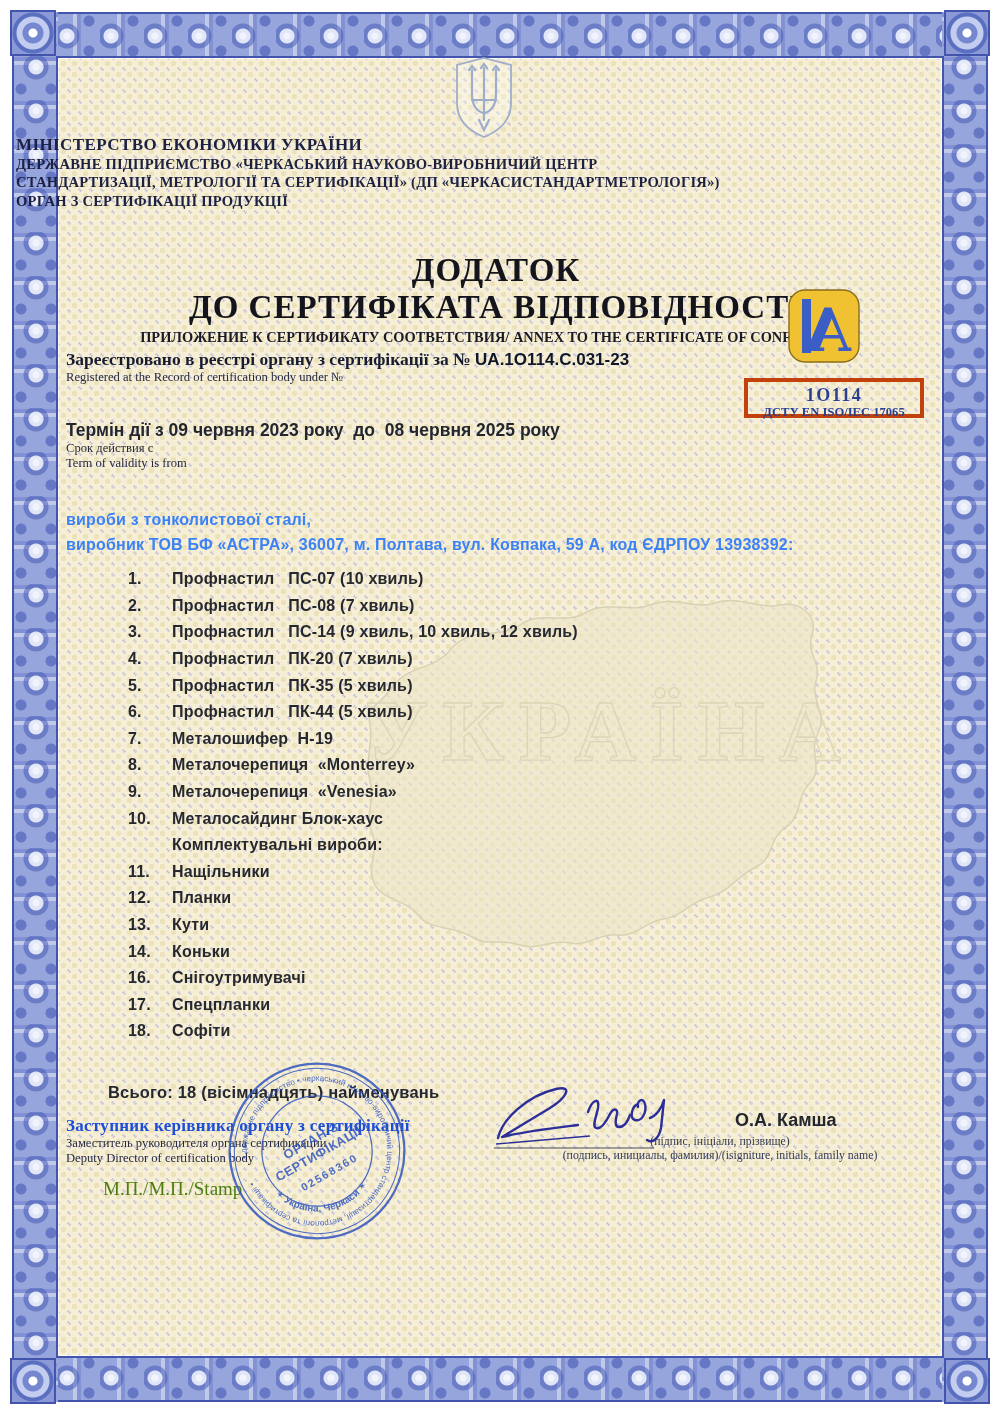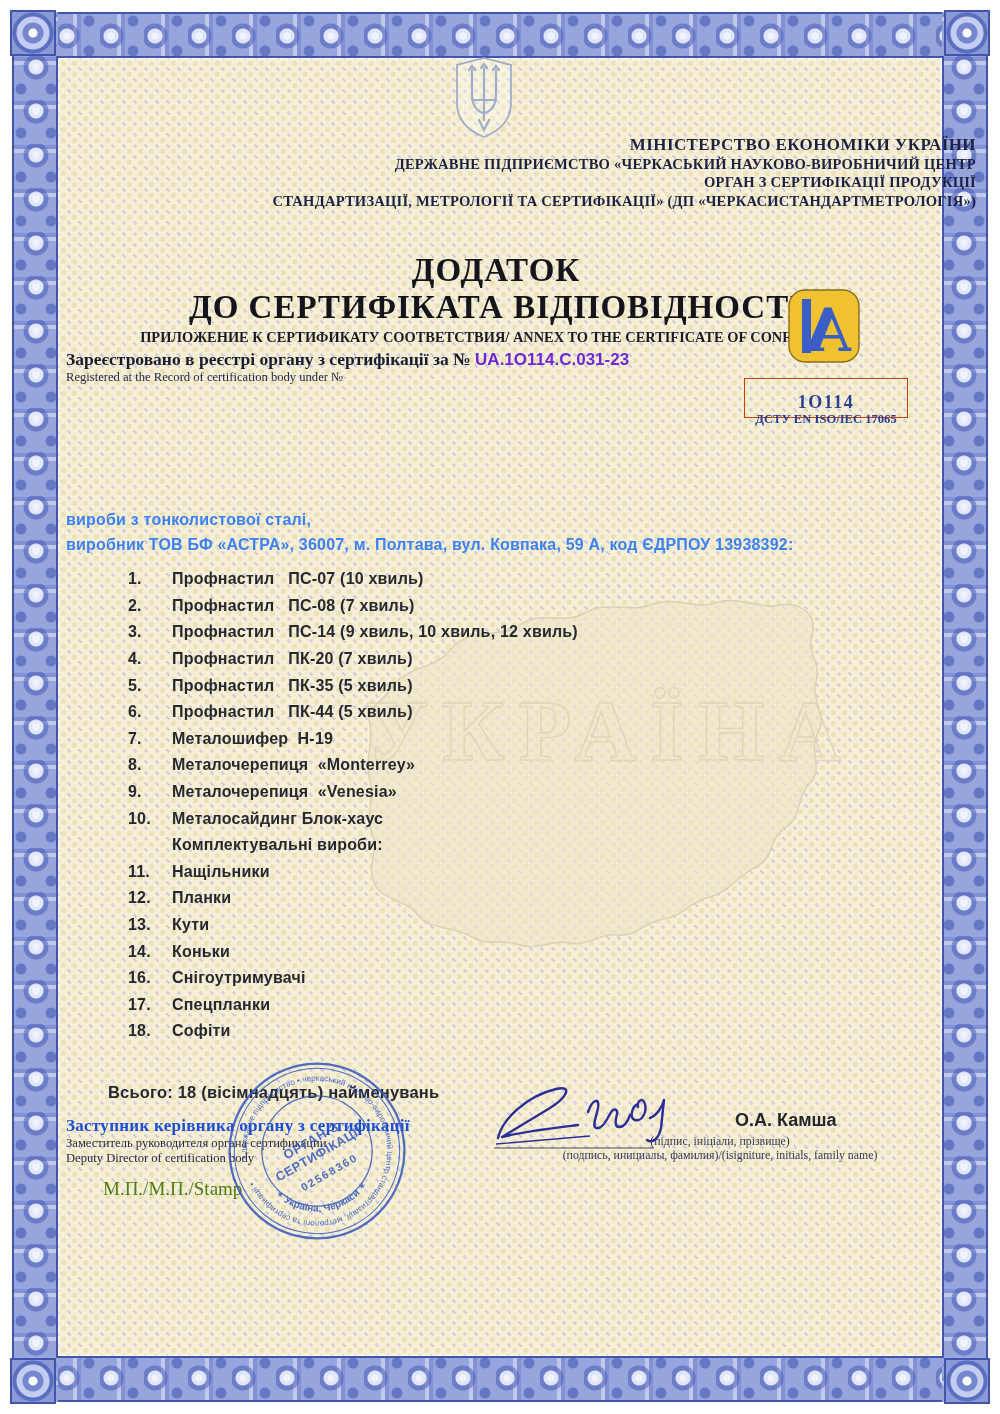--- a/index.html
+++ b/index.html
@@ -39,32 +39,32 @@
       radial-gradient(circle at 0px 0px, rgba(144,166,221,.5) 0 1.6px, rgba(255,255,255,0) 2.2px),
       radial-gradient(circle at 11px 11px, rgba(144,166,221,.5) 0 1.6px, rgba(255,255,255,0) 2.2px),
       radial-gradient(circle at 11px 0px, rgba(229,168,194,.38) 0 1.2px, rgba(255,255,255,0) 1.8px),
       radial-gradient(circle at 0px 11px, rgba(229,168,194,.38) 0 1.2px, rgba(255,255,255,0) 1.8px);
     background-size:11px 11px;
     box-shadow:inset 0 0 0 1px rgba(255,255,255,.7);}
   
   .abs{position:absolute;}
   .sans{font-family:"Liberation Sans","DejaVu Sans",sans-serif;}
   .keepspace{white-space:pre-wrap;}
-  .header-block{top:136px;left:16px;width:960px;text-align:right;line-height:18.5px;z-index:3;}
+  .header-block{top:136px;left:16px;width:960px;text-align:left;line-height:18.5px;z-index:3;}
   .header-l1{font-size:17px;font-weight:bold;letter-spacing:.4px;}
   .header-l2{font-size:14.6px;font-weight:bold;letter-spacing:.2px;}
   .title-block{top:252px;left:16px;width:960px;text-align:center;z-index:3;color:#14141c;}
   .title-l{font-size:33px;font-weight:bold;letter-spacing:1px;line-height:37px;}
   .title-sub{font-size:14.4px;font-weight:bold;margin-top:3px;color:#1a1a26;}
   .reg-block{top:349px;left:66px;z-index:3;}
   .reg-main{font-size:17.5px;font-weight:bold;color:#181c33;}
-  .reg-num{font-family:"Liberation Sans","DejaVu Sans",sans-serif;font-size:17px;font-weight:bold;color:#6d28d9;}
+  .reg-num{font-family:"Liberation Sans","DejaVu Sans",sans-serif;font-size:17px;font-weight:bold;color:#0f172a;}
   .small-note{font-size:12.6px;line-height:14.5px;color:#26293f;}
-  .accr-box{top:378px;left:744px;width:164px;height:40px;border:1px solid #c2410c;box-sizing:border-box;
-    text-align:center;color:#2b3f91;z-index:3;padding-top:14px;}
+  .accr-box{top:378px;left:744px;width:180px;height:40px;border:4px solid #c2410c;box-sizing:border-box;
+    text-align:center;color:#2b3f91;z-index:3;padding-top:4px;}
   .accr-code{font-size:18px;font-weight:bold;letter-spacing:1.5px;line-height:19px;}
   .accr-std{font-size:12.6px;font-weight:bold;line-height:14px;}
   .validity-block{top:420px;left:66px;z-index:3;}
   .validity-main{font-size:17.5px;font-weight:bold;color:#23262e;}
   .products-block{top:508px;left:66px;z-index:3;font-size:16px;font-weight:bold;color:#3b82f6;line-height:24.5px;letter-spacing:.2px;}
   .product-list{top:566px;left:128px;width:720px;z-index:3;}
   .product-row{display:flex;height:26.6px;align-items:center;font-size:16px;font-weight:bold;color:#26282f;
     font-family:"Liberation Sans","DejaVu Sans",sans-serif;letter-spacing:.2px;}
   .pnum{width:44px;flex:none;}
   .ptext{white-space:pre-wrap;}
@@ -116,22 +116,22 @@
       <path d="M44,14 V38 C44,50 39,55 33,57"></path>
       <path d="M20,44 H44"></path>
       <path d="M27,64 L32,74 L37,64"></path>
       <path d="M17,14 l3,-4 l3,4 M41,14 l3,-4 l3,4 M29,12 l3,-4 l3,4"></path>
     </g>
   </svg>
 
   <div class="abs header-block">
     <div class="header-l1">МІНІСТЕРСТВО ЕКОНОМІКИ УКРАЇНИ</div>
     <div class="header-l2">ДЕРЖАВНЕ ПІДПРИЄМСТВО «ЧЕРКАСЬКИЙ НАУКОВО-ВИРОБНИЧИЙ ЦЕНТР</div>
+    <div class="header-l2">СТАНДАРТИЗАЦІЇ, МЕТРОЛОГІЇ ТА СЕРТИФІКАЦІЇ» (ДП «ЧЕРКАСИСТАНДАРТМЕТРОЛОГІЯ»)</div>
     <div class="header-l2">ОРГАН З СЕРТИФІКАЦІЇ ПРОДУКЦІЇ</div>
-    <div class="header-l2">СТАНДАРТИЗАЦІЇ, МЕТРОЛОГІЇ ТА СЕРТИФІКАЦІЇ» (ДП «ЧЕРКАСИСТАНДАРТМЕТРОЛОГІЯ»)</div>
   </div>
 
   <div class="abs title-block">
     <div class="title-l">ДОДАТОК</div>
     <div class="title-l">ДО СЕРТИФІКАТА ВІДПОВІДНОСТІ</div>
     <div class="title-sub">ПРИЛОЖЕНИЕ К СЕРТИФИКАТУ СООТВЕТСТВИЯ/ ANNEX TO THE CERTIFICATE OF CONFORMITY</div>
   </div>
 
   <svg class="abs naau-logo" width="76" height="78" viewBox="0 0 76 78">
     <rect x="3" y="3" width="70" height="72" rx="16" fill="#f0c232" stroke="#8a6d1a" stroke-width="1.4"></rect>
@@ -142,20 +142,25 @@
   <div class="abs reg-block">
     <div class="reg-main"><span>Зареєстровано в реєстрі органу з сертифікації за № </span><span class="reg-num">UA.1О114.С.031-23</span></div>
     <div class="small-note">Registered at the Record of certification body under №</div>
   </div>
 
   <div class="abs accr-box">
     <div class="accr-code">1О114</div>
     <div class="accr-std">ДСТУ EN ISO/ІЕС 17065</div>
   </div>
 
+  <div class="abs validity-block">
+    <div class="validity-main sans keepspace">Термін дії з 09 червня 2023 року  до  08 червня 2025 року</div>
+    <div class="small-note">Срок действия с</div>
+    <div class="small-note">Term of validity is from</div>
+  </div>
 
   <div class="abs products-block sans">
     <div>вироби з тонколистової сталі,</div>
     <div>виробник ТОВ БФ «АСТРА», 36007, м. Полтава, вул. Ковпака, 59 А, код ЄДРПОУ 13938392:</div>
   </div>
 
   <div class="abs product-list">
       <div class="product-row">
         <span class="pnum">1.</span>
         <span class="ptext">Профнастил   ПС-07 (10 хвиль)</span>

